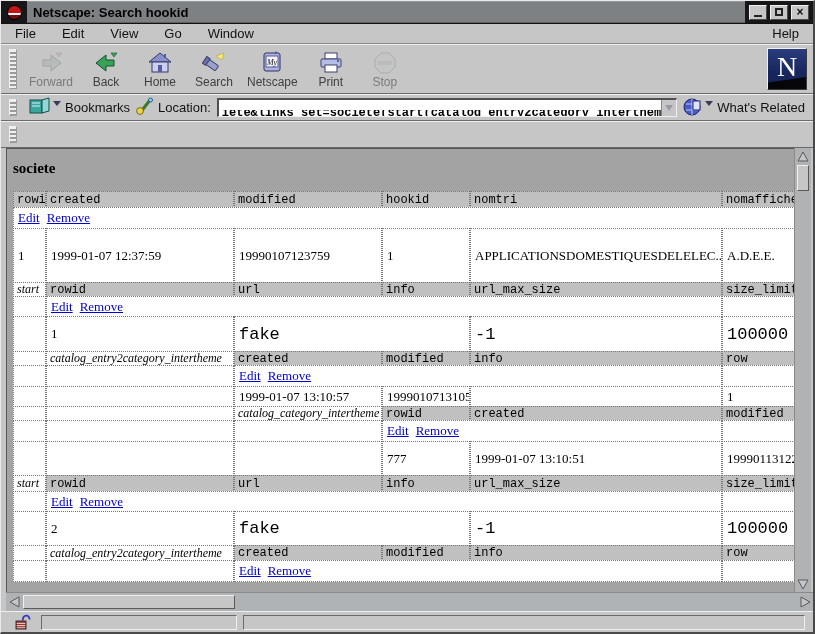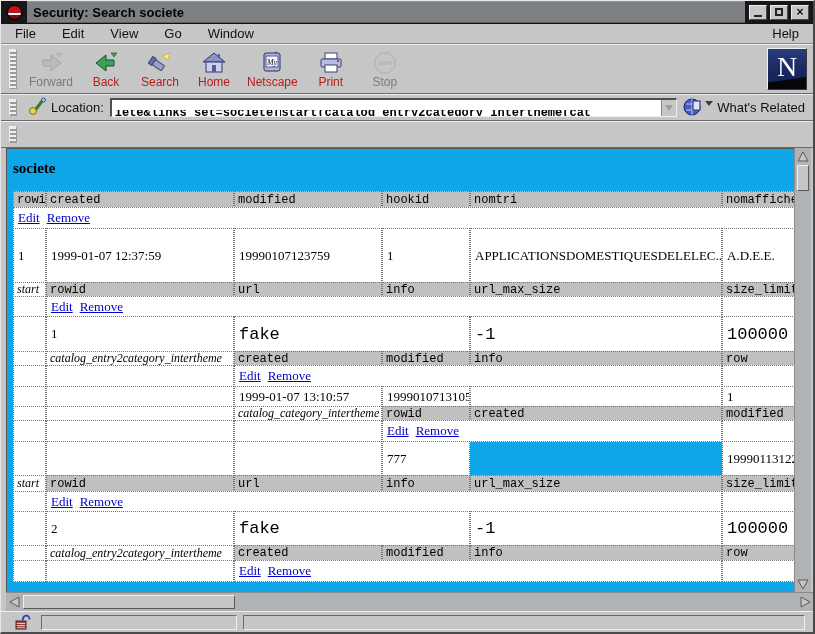--- a/index.html
+++ b/index.html
@@ -23,42 +23,42 @@
   .glyph-close { font-weight:bold; font-size:12px; }
   
   .menubar { height:20px; display:flex; align-items:center; padding:0 14px; gap:26px; font-size:13px; color:#111; border-bottom:1px solid #8a8a8a; flex:0 0 auto; }
   .menu-item { cursor:default; }
   .menu-spacer { flex:1; }
   
   .toolbar { height:50px; display:flex; align-items:center; padding:2px 6px 2px 8px; border-top:1px solid #efefef; border-bottom:1px solid #6a6a6a; flex:0 0 auto; }
   .grip { width:8px; align-self:stretch; margin:2px 6px 2px 0; background:
       repeating-linear-gradient(180deg,#efefef 0 2px,#9a9a9a 2px 4px);
       border:1px solid #9a9a9a; border-top-color:#efefef; border-left-color:#efefef; }
-  .tool-btn { min-width:54px; height:44px; display:flex; flex-direction:column; align-items:center; justify-content:flex-end; gap:1px; padding:2px 6px; font-size:12px; color:#b91c1c; }
+  .tool-btn { min-width:54px; height:44px; display:flex; flex-direction:column; align-items:center; justify-content:flex-end; gap:1px; padding:2px 6px; font-size:12px; color:#404040; }
   .tool-btn.disabled { color:#7a7a7a; }
   .tool-btn.disabled svg { opacity:.5; filter:grayscale(70%); }
   .tool-icon { height:24px; display:flex; align-items:flex-end; }
   .ns-logo { margin-left:auto; width:40px; height:42px; border-top:1px solid #efefef; border-left:1px solid #efefef; border-right:1px solid #3a3a3a; border-bottom:1px solid #3a3a3a; background:#16265c; position:relative; overflow:hidden; }
   .ns-logo .sky { position:absolute; inset:0; background:linear-gradient(180deg,#2a3c7e,#16265c 60%); }
   .ns-logo .ground { position:absolute; left:0; right:0; bottom:0; height:12px; background:#05050a; clip-path:polygon(0 45%,100% 0,100% 100%,0 100%); }
   .ns-logo .nletter { position:absolute; inset:0; display:flex; align-items:center; justify-content:center; color:#fff; font-family:"Liberation Serif",serif; font-size:28px; line-height:1; padding-bottom:4px; }
   
   .locbar { height:27px; display:flex; align-items:center; padding:2px 8px 2px 8px; border-top:1px solid #efefef; border-bottom:1px solid #6a6a6a; gap:6px; flex:0 0 auto; }
   .loc-group { display:flex; align-items:center; gap:4px; font-size:13px; color:#111; }
   .mini-caret { width:0; height:0; border-left:4px solid transparent; border-right:4px solid transparent; border-top:5px solid #3a3a5a; margin-left:-2px; margin-top:-8px; }
   .loc-input-wrap { flex:1; height:19px; display:flex; background:#fff; border-top:2px solid #4f4f4f; border-left:2px solid #4f4f4f; border-bottom:1px solid #efefef; border-right:1px solid #efefef; overflow:hidden; }
   .loc-input { flex:1; display:flex; align-items:center; font-family:"Liberation Mono",monospace; font-weight:bold; font-size:12px; padding:0 3px; white-space:pre; overflow:hidden; color:#000;margin-top:10px; }
   .caret { display:inline-block; width:1px; height:13px; background:#000; }
   .loc-drop { width:15px; background:#c6c6c6; border-left:1px solid #8a8a8a; display:flex; align-items:center; justify-content:center; }
   .loc-drop .tri { width:0; height:0; border-left:4px solid transparent; border-right:4px solid transparent; border-top:6px solid #9a9aa2; }
   
   .emptybar { height:27px; display:flex; align-items:center; padding:2px 8px; border-top:1px solid #efefef; border-bottom:1px solid #6a6a6a; flex:0 0 auto; }
   
   .contentwrap { flex:1; display:flex; padding-left:5px; min-height:0; }
-  .doc { width:788px; background:#0ea5e9; border-top:1px solid #555; border-left:1px solid #555; overflow:hidden; position:relative; font-family:"Liberation Serif",serif; }
+  .doc { width:788px; background:#a3a3a3; border-top:1px solid #555; border-left:1px solid #555; overflow:hidden; position:relative; font-family:"Liberation Serif",serif; }
   .doc-heading { font-weight:bold; font-size:15px; color:#000; margin:11px 0 14px 6px; }
   .rtable { margin-left:6px; width:840px; }
   .trow { display:grid; }
   .trow + .trow { margin-top:-1px; }
   .cell { border:1px dotted #767676; background:#fff; display:flex; align-items:center; overflow:hidden; white-space:nowrap; }
   .cell.hdr { background:#c0c0c0; font-family:"Liberation Mono",monospace; font-size:12px; padding:0 3px; color:#000; }
   .cell.val { font-family:"Liberation Serif",serif; font-size:13px; padding:0 4px; color:#000; }
   .cell.tt  { font-family:"Liberation Mono",monospace; font-size:17px; padding:0 4px; color:#000; }
   .cell.itl { font-family:"Liberation Serif",serif; font-style:italic; font-size:12px; padding:0 3px; color:#000; }
   .cell.lnk { font-family:"Liberation Serif",serif; font-size:13px; padding:0 4px; gap:7px; }
@@ -82,21 +82,21 @@
 </head>
 <body>
 
 <div id="window">
 
   <div class="titlebar">
     <div class="app-icon-box">
       <div class="app-icon"></div>
     </div>
     <div class="title-mid">
-      <span class="title-text">Security: Search societe</span>
+      <span class="title-text">Netscape: Search hookid</span>
     </div>
     <div class="title-controls">
       <div class="tbtn">
           <span class="glyph-min"></span>
         </div>
       <div class="tbtn">
           <span class="glyph-max"></span>
         </div>
       <div class="tbtn">
           <span class="glyph-close">×</span>
@@ -134,44 +134,44 @@
             <polygon points="17,1 23,1 20,5" fill="#39a257" stroke="#14522c" stroke-width="0.6"></polygon>
           </svg>
       </span>
       <span>Back</span>
     </div>
 
 
     <div class="tool-btn">
       <span class="tool-icon">
         <svg width="24" height="22" viewBox="0 0 24 22">
+            <polygon points="12,1 23,10 1,10" fill="#8891c8" stroke="#34386c"></polygon>
+            <rect x="4" y="10" width="16" height="10" fill="#ccd0ee" stroke="#34386c"></rect>
+            <rect x="10" y="13" width="4" height="7" fill="#575c9e"></rect>
+            <rect x="16" y="2" width="2" height="4" fill="#575c9e"></rect>
+          </svg>
+      </span>
+      <span>Home</span>
+    </div>
+
+    <div class="tool-btn">
+      <span class="tool-icon">
+        <svg width="24" height="22" viewBox="0 0 24 22">
             <polygon points="14,4 22,1 20,8" fill="#f6e87a" stroke="#b8a22a" stroke-width="0.6"></polygon>
             <g transform="rotate(35 10 13)">
               <rect x="4" y="10" width="12" height="6" rx="1" fill="#9aa0cc" stroke="#3c406e"></rect>
               <rect x="1" y="9" width="4" height="8" fill="#6a70a8" stroke="#3c406e"></rect>
             </g>
           </svg>
       </span>
       <span>Search</span>
     </div>
 
     <div class="tool-btn">
       <span class="tool-icon">
-        <svg width="24" height="22" viewBox="0 0 24 22">
-            <polygon points="12,1 23,10 1,10" fill="#8891c8" stroke="#34386c"></polygon>
-            <rect x="4" y="10" width="16" height="10" fill="#ccd0ee" stroke="#34386c"></rect>
-            <rect x="10" y="13" width="4" height="7" fill="#575c9e"></rect>
-            <rect x="16" y="2" width="2" height="4" fill="#575c9e"></rect>
-          </svg>
-      </span>
-      <span>Home</span>
-    </div>
-
-    <div class="tool-btn">
-      <span class="tool-icon">
         <svg width="22" height="23" viewBox="0 0 22 23">
             <rect x="3" y="2" width="16" height="18" rx="2" fill="#aeb4e0" stroke="#2c3060"></rect>
             <rect x="5" y="5" width="12" height="11" fill="#f2f3fb" stroke="#565c9a"></rect>
             <text x="11" y="13.5" text-anchor="middle" font-family="Liberation Serif,serif" font-style="italic" font-size="8" fill="#222">My</text>
             <circle cx="15" cy="1.8" r="1.2" fill="#565c9a"></circle>
           </svg>
       </span>
       <span>Netscape</span>
     </div>
 
@@ -201,20 +201,32 @@
     <div class="ns-logo">
       <div class="sky"></div>
       <div class="ground"></div>
       <div class="nletter">N</div>
     </div>
   </div>
 
   <div class="locbar">
     <div class="grip"></div>
 
+    <div class="loc-group">
+      <span>
+        <svg width="22" height="18" viewBox="0 0 22 18">
+            <rect x="1" y="3" width="12" height="13" fill="#3aa6a0" stroke="#124c48"></rect>
+            <polygon points="13,3 20,1 20,14 13,16" fill="#8fd8d4" stroke="#124c48"></polygon>
+            <line x1="3" y1="6" x2="11" y2="6" stroke="#d8f4f2" stroke-width="1"></line>
+            <line x1="3" y1="9" x2="11" y2="9" stroke="#d8f4f2" stroke-width="1"></line>
+          </svg>
+      </span>
+      <span class="mini-caret"></span>
+      <span>Bookmarks</span>
+    </div>
 
     <div class="loc-group">
       <span>
         <svg width="18" height="18" viewBox="0 0 18 18">
             <path d="M4 16 L14 3" stroke="#3a7a2a" stroke-width="3"></path>
             <circle cx="4" cy="14" r="3.4" fill="#e8d44a" stroke="#7a6a12"></circle>
             <circle cx="14.5" cy="3" r="2" fill="#8fd0ff" stroke="#2a5a8a"></circle>
           </svg>
       </span>
       <span>Location:</span>
@@ -334,20 +346,21 @@
               <span class="lk">Edit</span>
               <span class="lk">Remove</span>
             </div>
             <div class="cell emp" style="grid-column: 6 / span 1;"></div>
           </div>
           <div class="trow" style="grid-template-columns: 33px 188px 148px 88px 252px 127px; height: 35px;">
             <div class="cell emp" style="grid-column: 1 / span 1;"></div>
             <div class="cell emp" style="grid-column: 2 / span 1;"></div>
             <div class="cell emp" style="grid-column: 3 / span 1;"></div>
             <div class="cell val" style="grid-column: 4 / span 1;">777</div>
+            <div class="cell val" style="grid-column: 5 / span 1;">1999-01-07 13:10:51</div>
             <div class="cell val" style="grid-column: 6 / span 1;">199901131226</div>
           </div>
           <div class="trow" style="grid-template-columns: 33px 188px 148px 88px 252px 127px; height: 17px;">
             <div class="cell itl" style="grid-column: 1 / span 1;">start</div>
             <div class="cell hdr" style="grid-column: 2 / span 1;">rowid</div>
             <div class="cell hdr" style="grid-column: 3 / span 1;">url</div>
             <div class="cell hdr" style="grid-column: 4 / span 1;">info</div>
             <div class="cell hdr" style="grid-column: 5 / span 1;">url_max_size</div>
             <div class="cell hdr" style="grid-column: 6 / span 1;">size_limit</div>
           </div>

